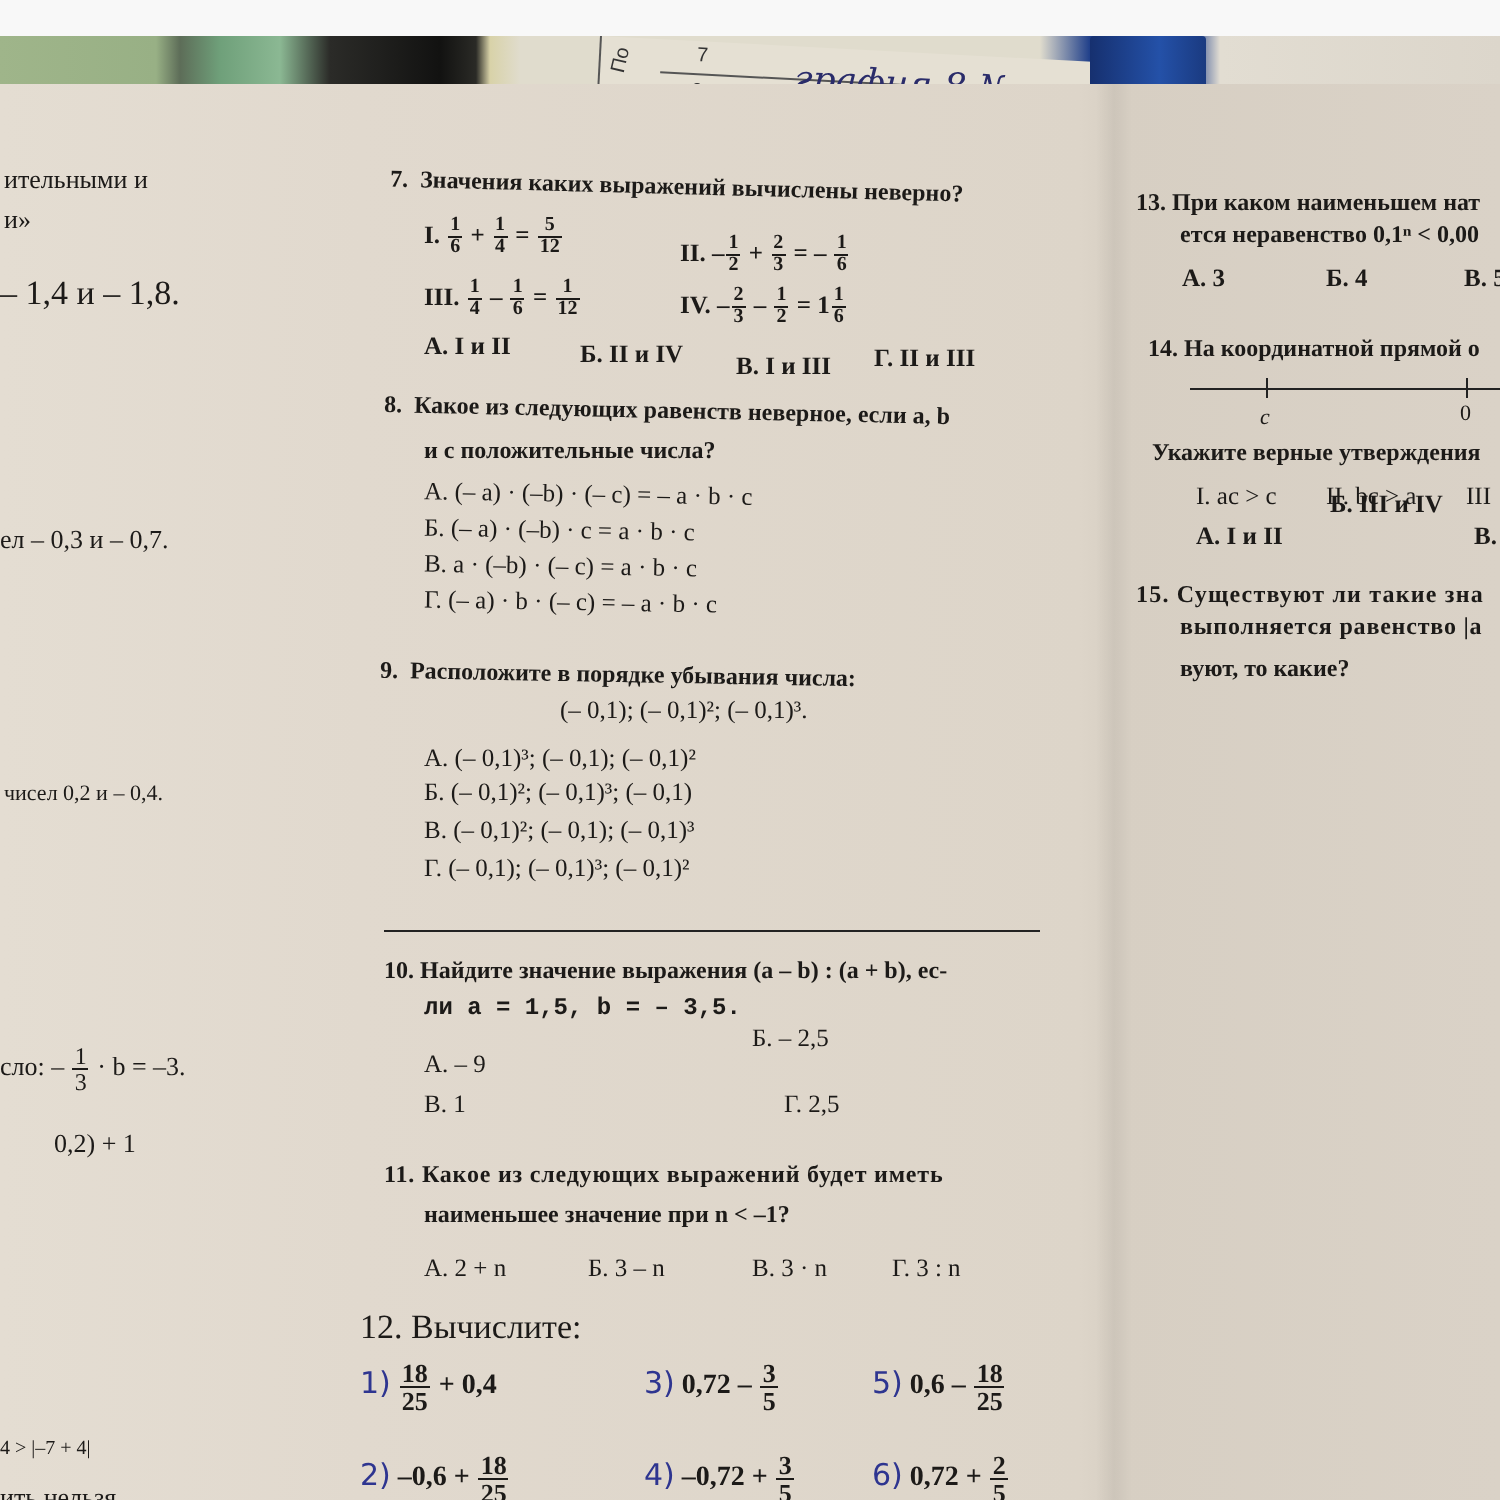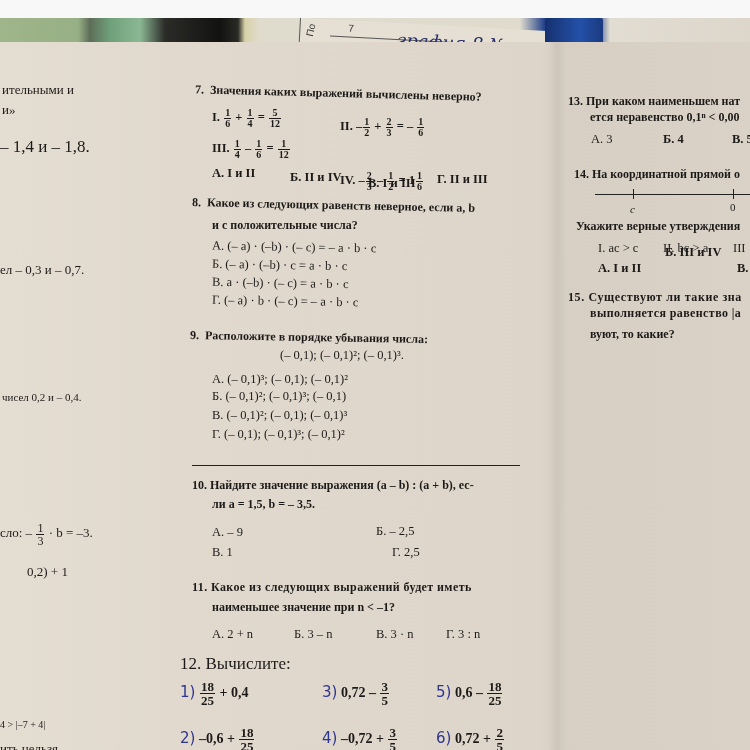--- a/index.html
+++ b/index.html
@@ -77,21 +77,21 @@
   <span class="frac"><span class="num">1</span><span class="den">6</span></span>
 </div>
 <div class="opt" style="left:212px;top:139px;font-weight:bold;">
   <span>III.</span>
   <span class="frac"><span class="num">1</span><span class="den">4</span></span>
   <span>–</span>
   <span class="frac"><span class="num">1</span><span class="den">6</span></span>
   <span>=</span>
   <span class="frac"><span class="num">1</span><span class="den">12</span></span>
 </div>
-<div class="opt" style="left:340px;top:143px;font-weight:bold;margin-top:28px;">
+<div class="opt" style="left:340px;top:143px;font-weight:bold;">
   <span>IV.</span>
   <span>–</span><span class="frac"><span class="num">2</span><span class="den">3</span></span>
   <span>–</span>
   <span class="frac"><span class="num">1</span><span class="den">2</span></span>
   <span>= 1</span><span class="frac"><span class="num">1</span><span class="den">6</span></span>
 </div>
 <div class="opt" style="left:212px;top:166px;font-weight:bold;">А. I и II</div>
 <div class="opt" style="left:290px;top:170px;font-weight:bold;">Б. II и IV</div>
 <div class="opt" style="left:368px;top:176px;font-weight:bold;">В. I и III</div>
 <div class="opt" style="left:437px;top:172px;font-weight:bold;">Г. II и III</div>
@@ -112,23 +112,23 @@
 <div class="opt" style="left:212px;top:372px;">А. (– 0,1)³; (– 0,1); (– 0,1)²</div>
 <div class="opt" style="left:212px;top:389px;">Б. (– 0,1)²; (– 0,1)³; (– 0,1)</div>
 <div class="opt" style="left:212px;top:408px;">В. (– 0,1)²; (– 0,1); (– 0,1)³</div>
 <div class="opt" style="left:212px;top:427px;">Г. (– 0,1); (– 0,1)³; (– 0,1)²</div>
 
 <div class="rule"></div>
 
 <div class="q-title" style="left:192px;top:478px;">
   <span>10.</span>&nbsp;<span>Найдите значение выражения (a – b) : (a + b), ес-</span>
 </div>
-<div class="q-title" style="left:212px;top:497px;">ли a = 1,5, b = – 3,5.</div>
+<div class="q-title" style="left:212px;top:497px;font-family:Liberation Mono, monospace;">ли a = 1,5, b = – 3,5.</div>
 <div class="opt" style="left:212px;top:525px;">А. – 9</div>
-<div class="opt" style="left:376px;top:524px;">Б. – 2,5</div>
+<div class="opt" style="left:376px;top:512px;">Б. – 2,5</div>
 <div class="opt" style="left:212px;top:545px;">В. 1</div>
 <div class="opt" style="left:392px;top:545px;">Г. 2,5</div>
 
 <div class="q-title" style="left:192px;top:580px;letter-spacing:0.4px;">
   <span>11.</span>&nbsp;<span>Какое из следующих выражений будет иметь</span>
 </div>
 <div class="q-title" style="left:212px;top:600px;">наименьшее значение при n &lt; –1?</div>
 <div class="opt" style="left:212px;top:627px;">А. 2 + n</div>
 <div class="opt" style="left:294px;top:627px;">Б. 3 – n</div>
 <div class="opt" style="left:376px;top:627px;">В. 3 · n</div>
@@ -163,21 +163,21 @@
 <div class="opt" style="left:436px;top:726px;font-weight:bold;font-size:14px;">
   <span class="hand">6)</span>
   <span>0,72 +</span>
   <span class="frac" style="font-size:13px;line-height:13px;"><span class="num">2</span><span class="den">5</span></span>
 </div>
 
 <div class="q-title" style="left:568px;top:94px;">
   <span>13.</span>&nbsp;<span>При каком наименьшем нат</span>
 </div>
 <div class="q-title" style="left:590px;top:110px;">ется неравенство 0,1ⁿ &lt; 0,00</div>
-<div class="opt" style="left:591px;top:132px;font-weight:normal;">А. 3</div>
+<div class="opt" style="left:591px;top:132px;font-weight:bold;">А. 3</div>
 <div class="opt" style="left:663px;top:132px;font-weight:bold;">Б. 4</div>
 <div class="opt" style="left:732px;top:132px;font-weight:bold;">В. 5</div>
 
 <div class="q-title" style="left:574px;top:167px;">
   <span>14.</span>&nbsp;<span>На координатной прямой о</span>
 </div>
 <div class="numline"></div>
 <div class="tick" style="left:633px;"></div>
 <div class="tick" style="left:733px;"></div>
 <div class="t n" style="left:630px;top:202px;font-size:11px;font-style:italic;">c</div>

